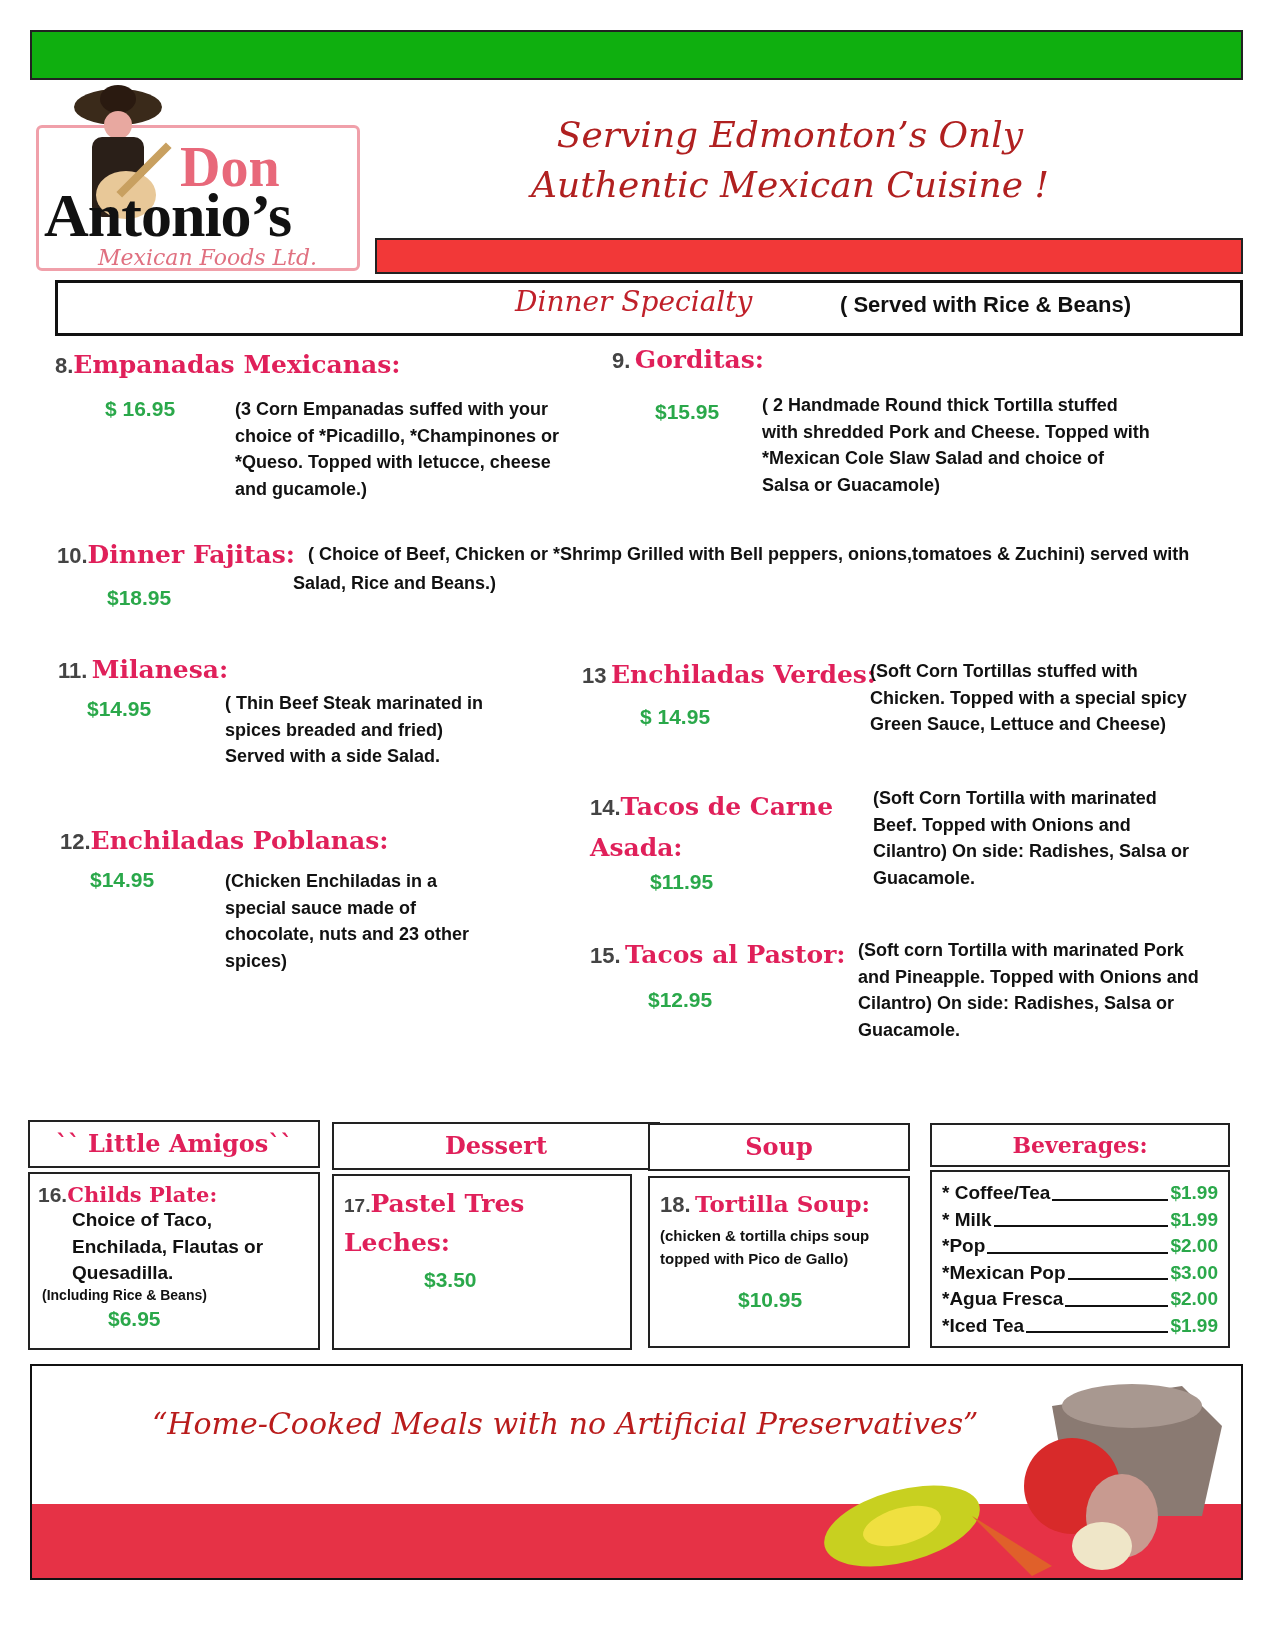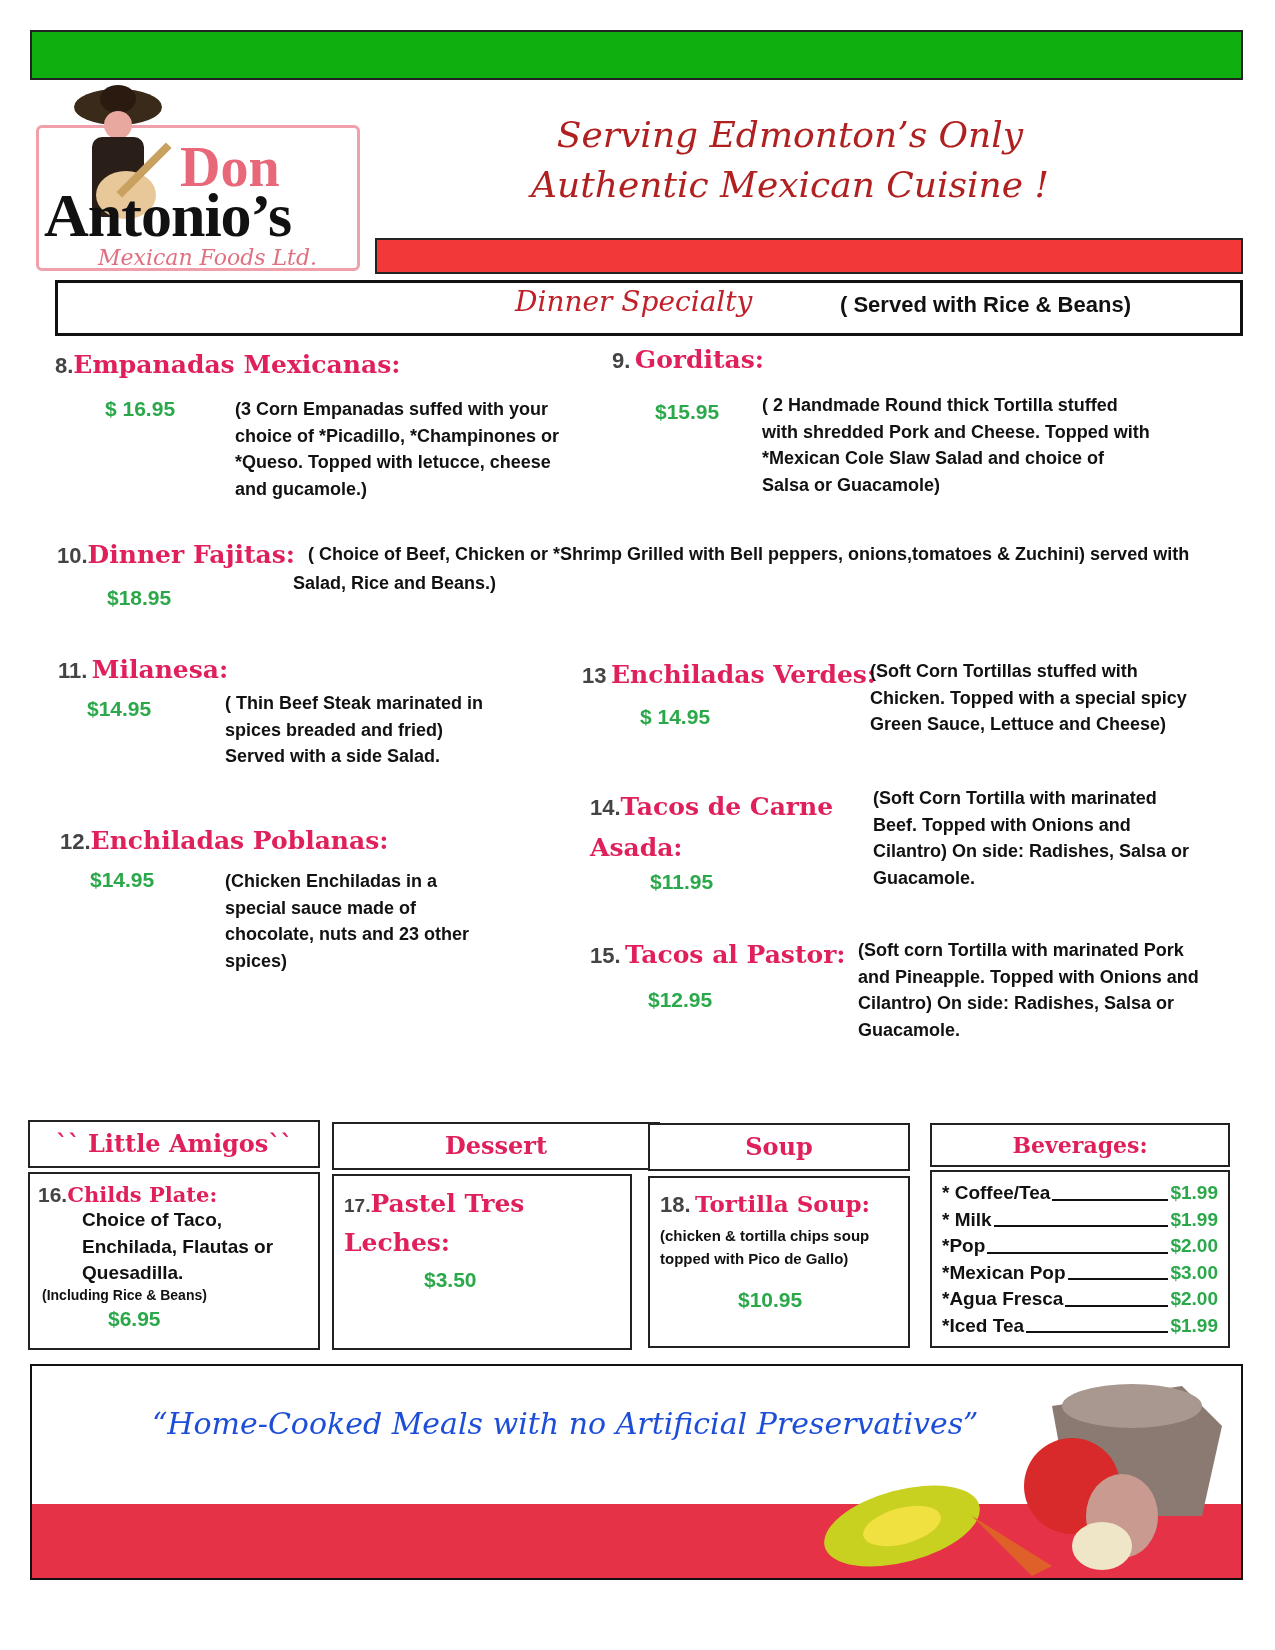--- a/index.html
+++ b/index.html
@@ -21,21 +21,21 @@
   .name { font-family:"DejaVu Serif", serif; font-weight:bold; color:#e0205a; font-size:25px; }
   .price { font-weight:bold; color:#2aa84a; font-size:21px; }
   .desc { font-weight:bold; font-size:18px; line-height:26.5px; }
   .box { border:2px solid #222; box-sizing:border-box; background:#fff; }
   .sec-title { font-family:"DejaVu Serif", serif; font-weight:bold; color:#e0205a; font-size:24px; text-align:center; }
   .bev-row { display:flex; font-weight:bold; font-size:19px; line-height:26.5px; }
   .bev-row .line { flex:1; border-bottom:2px solid #111; margin:0 2px 6px 2px; }
   .bev-row .p { color:#2aa84a; }
   .footer-box { left:30px; top:1364px; width:1213px; height:216px; border:2px solid #111; box-sizing:border-box; overflow:hidden; }
   .footer-red { left:0; top:138px; width:1213px; height:78px; background:#e63246; }
-  .footer-quote { left:120px; top:40px; font-family:"DejaVu Serif", serif; font-style:italic; font-size:30px; color:#1d4ed8; }
+  .footer-quote { left:120px; top:40px; font-family:"DejaVu Serif", serif; font-style:italic; font-size:30px; color:#b91c1c; }
   .footer-addr { left:32px; top:104px; font-weight:bold; font-size:18px; }
 </style>
 </head>
 <body>
 
 <div class="abs green-bar"></div>
 
 <div class="abs logo">
   <div class="abs logo-outline"></div>
   <svg class="abs" style="left:40px;top:0px" width="120" height="170">
@@ -108,21 +108,21 @@
   <span class="num">15.</span> <span class="name">Tacos al Pastor:</span>
 </div>
 <div class="abs price" style="left:648px;top:988px">$12.95</div>
 <div class="abs desc" style="left:858px;top:937px;width:350px">(Soft corn Tortilla with marinated Pork and Pineapple. Topped with Onions and Cilantro) On side: Radishes, Salsa or Guacamole.</div>
 
 <div class="abs box" style="left:28px;top:1120px;width:292px;height:48px">
   <div class="sec-title" style="line-height:44px">`` Little Amigos``</div>
 </div>
 <div class="abs box" style="left:28px;top:1172px;width:292px;height:178px;padding:8px 8px">
   <div><span class="num" style="font-size:21px">16.</span><span class="name" style="font-size:21px">Childs Plate:</span></div>
-  <div class="desc" style="margin-left:44px;font-size:19px">Choice of Taco, Enchilada, Flautas or Quesadilla.</div>
+  <div class="desc" style="margin-left:34px;font-size:19px">Choice of Taco, Enchilada, Flautas or Quesadilla.</div>
   <div style="font-weight:bold;font-size:14px;margin-left:4px">(Including Rice &amp; Beans)</div>
   <div class="price" style="margin-left:70px;margin-top:4px">$6.95</div>
 </div>
 
 <div class="abs box" style="left:332px;top:1122px;width:328px;height:48px">
   <div class="sec-title" style="line-height:44px">Dessert</div>
 </div>
 <div class="abs box" style="left:332px;top:1174px;width:300px;height:176px;padding:10px 10px">
   <div style="width:200px;line-height:36px"><span class="num" style="font-size:19px">17.</span><span class="name" style="font-size:25px">Pastel Tres Leches:</span></div>
   <div class="price" style="margin-left:80px;margin-top:4px">$3.50</div>

